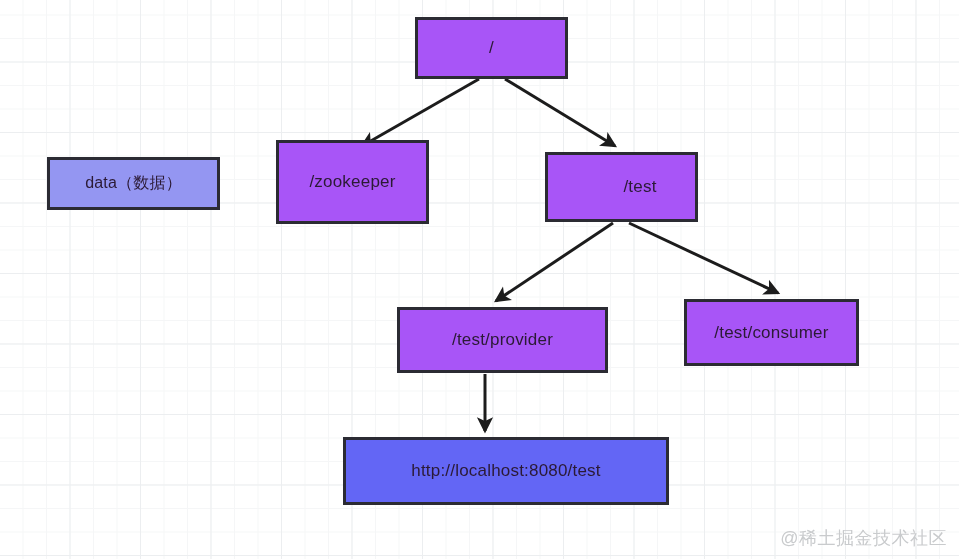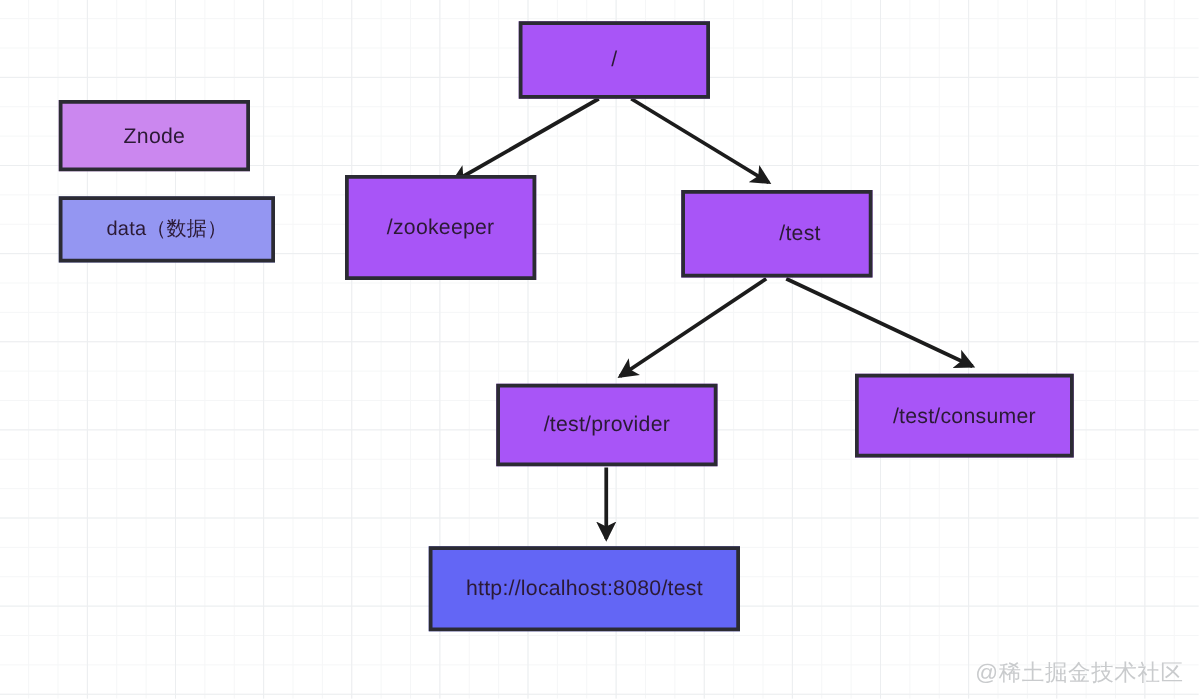--- a/index.html
+++ b/index.html
@@ -49,23 +49,23 @@
   }
   .node.purple   { background: #a855f7; }
   .node.lilac    { background: #cb87ef; }
   .node.indigo   { background: #6366f5; }
   .node.period   { background: #9496f2; }
   .node.legend   { border-width: 3px; border-color: #2b2b33; }
 
   #node-root        { left: 415px; top: 17px;  width: 153px; height: 62px; }
   #node-zookeeper   { left: 276px; top: 140px; width: 153px; height: 84px; }
   #node-test        { left: 545px; top: 152px; width: 153px; height: 70px; padding-left: 37px; }
-  #node-provider    { left: 397px; top: 307px; width: 177px; height: 66px; }
+  #node-provider    { left: 397px; top: 307px; width: 211px; height: 66px; }
   #node-consumer    { left: 684px; top: 299px; width: 175px; height: 67px; }
-  #node-url         { left: 343px; top: 437px; width: 249px; height: 68px; }
+  #node-url         { left: 343px; top: 437px; width: 326px; height: 68px; }
 
   #legend-znode     { left: 47px;  top: 80px;  width: 153px; height: 57px; font-size: 17px; }
   #legend-data      { left: 47px;  top: 157px; width: 173px; height: 53px; font-size: 16px; }
 
   #watermark {
     position: absolute;
     right: 12px;
     bottom: 9px;
     color: #c9cbcd;
     font-size: 18px;
@@ -90,23 +90,20 @@
 
     <line x1="505" y1="79" x2="615" y2="146" stroke="#1c1c1c" stroke-width="3" marker-end="url(#arrowhead)"></line>
 
     <line x1="613" y1="223" x2="496" y2="301" stroke="#1c1c1c" stroke-width="3" marker-end="url(#arrowhead)"></line>
 
     <line x1="629" y1="223" x2="778" y2="293" stroke="#1c1c1c" stroke-width="3" marker-end="url(#arrowhead)"></line>
 
     <line x1="485" y1="374" x2="485" y2="431" stroke="#1c1c1c" stroke-width="3" marker-end="url(#arrowhead)"></line>
   </svg>
 
-  <div class="node lilac legend" id="legend-znode">
-    <span>Znode</span>
-  </div>
 
   <div class="node period legend" id="legend-data">
     <span>data（数据）</span>
   </div>
 
   <div class="node purple" id="node-root">
     <span>/</span>
   </div>
 
   <div class="node purple" id="node-zookeeper">

